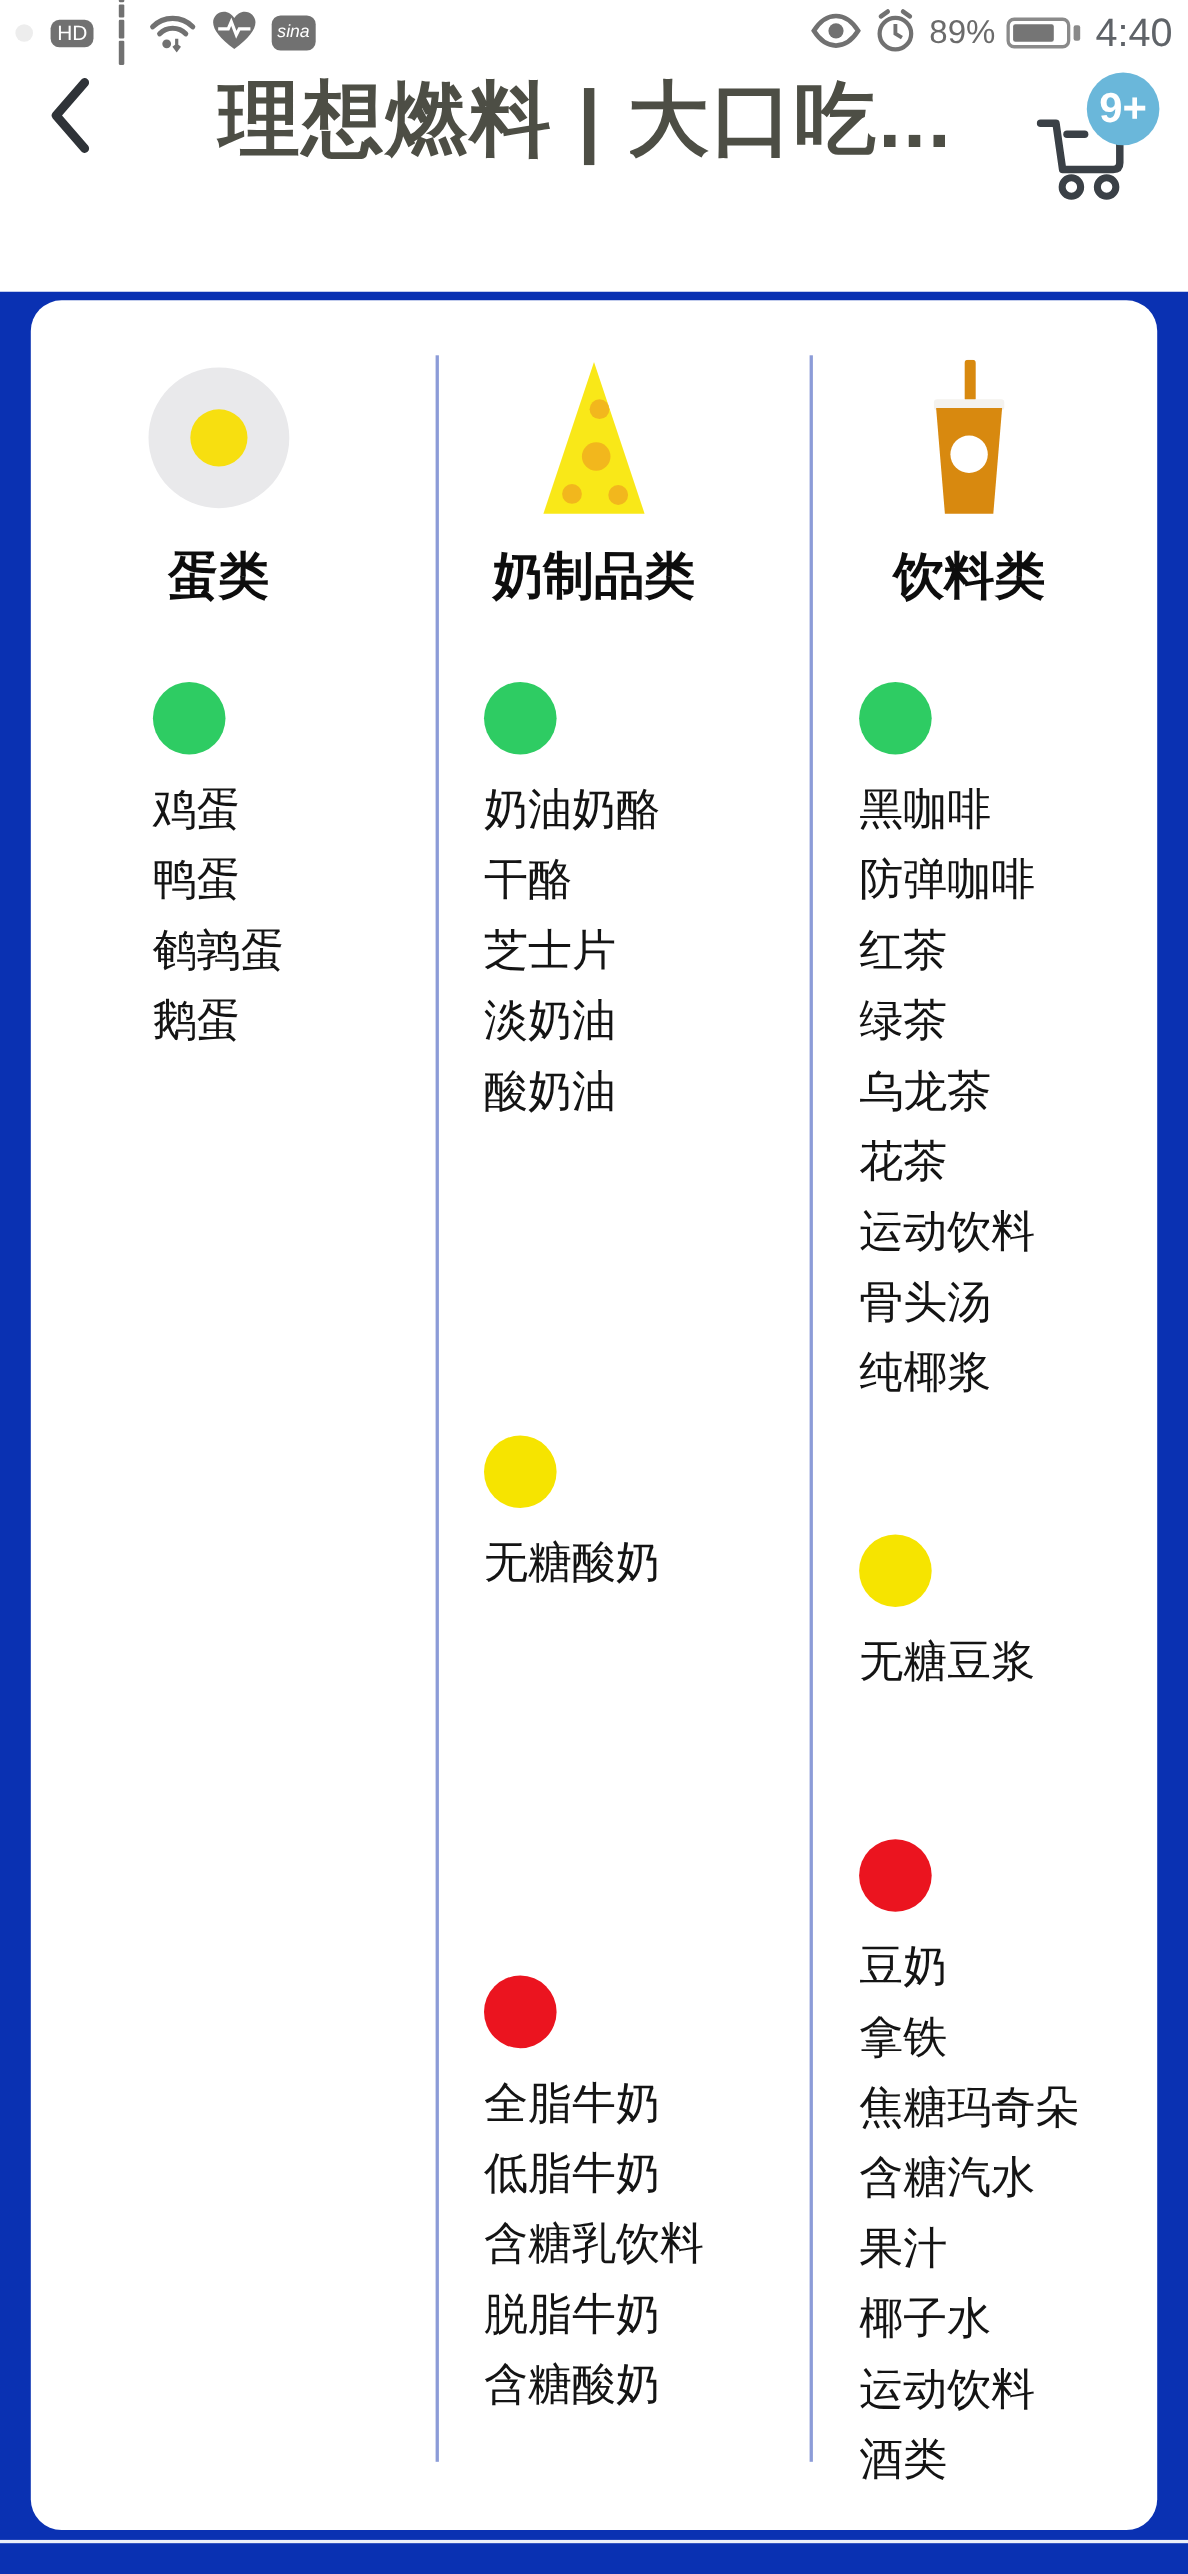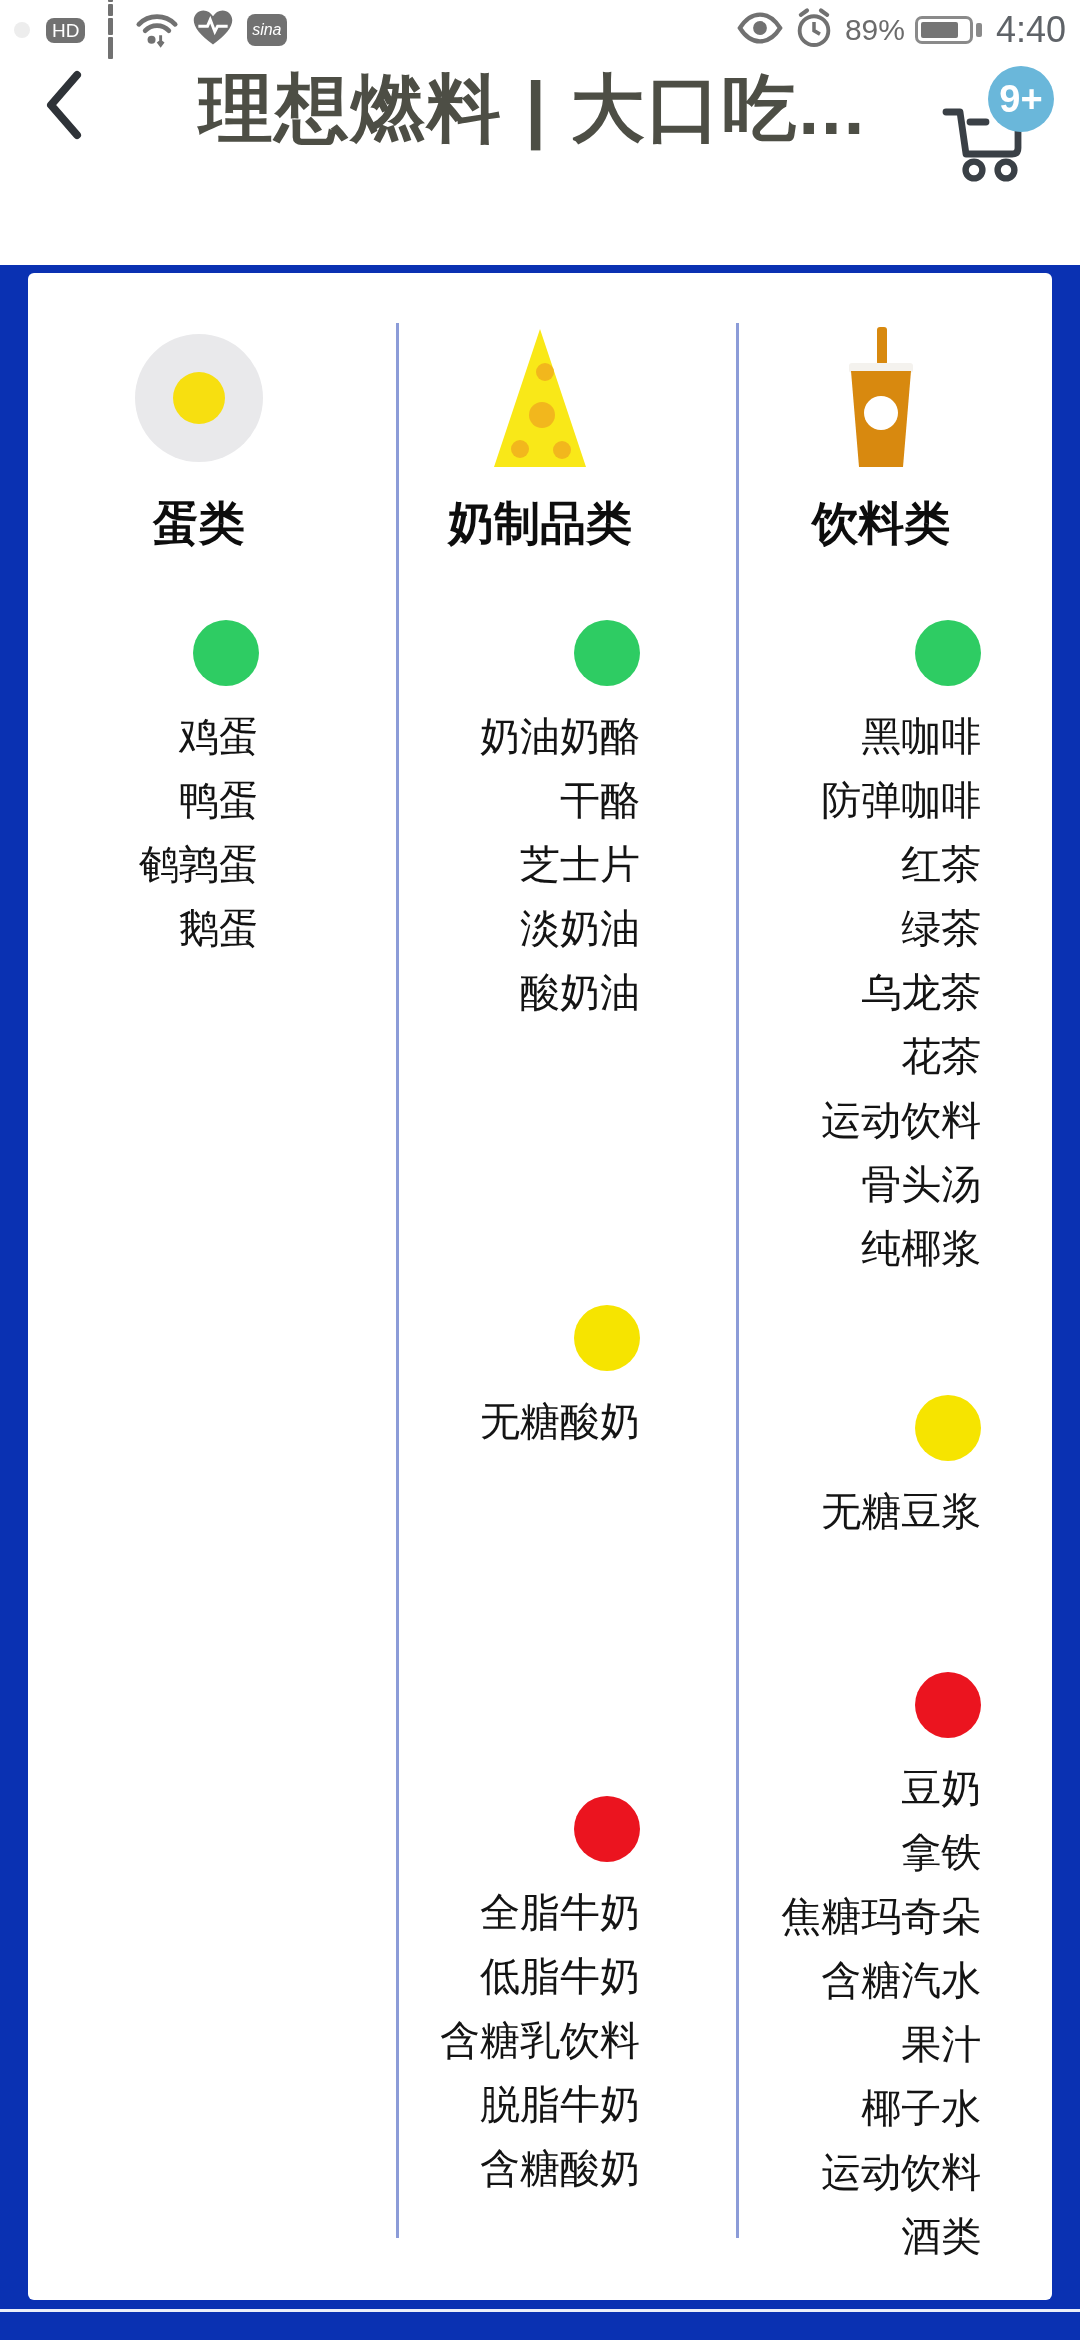--- a/index.html
+++ b/index.html
@@ -26,31 +26,31 @@
   
   .header { height:205px; background:#fff; display:flex; padding:0 30px; position:relative; }
   .back-btn { width:70px; height:90px; display:flex; align-items:center; justify-content:center; }
   .title { position:absolute; left:135px; right:150px; text-align:center; font-size:74px; font-weight:bold; color:#4d4e45; letter-spacing:2px; white-space:nowrap; overflow:hidden; }
   .cart-wrap { margin-left:auto; position:relative; width:110px; height:140px; }
   .cart-wrap svg { position:absolute; left:0; bottom:14px; }
   .cart-badge { position:absolute; right:-4px; top:6px; width:66px; height:66px; border-radius:50%; background:#6ab7da; color:#fff; font-size:38px; font-weight:bold; display:flex; align-items:center; justify-content:center; }
 
   
   .content { height:2075px; background:#0a31b2; padding-top:8px; }
-  .card { width:1024px; height:2027px; margin:0 auto; background:#fff; border-radius:6px; position:relative; display:flex; }
+  .card { width:1024px; height:2027px; margin:0 auto; background:#fff; border-radius:28px; position:relative; display:flex; }
   .divider { position:absolute; top:50px; height:1915px; width:3px; background:#8c9cd8; }
   .divider.d1 { left:368px; } .divider.d2 { left:708px; }
   .col { width:33.33%; display:flex; flex-direction:column; align-items:center; }
 
   .cat-icon { height:150px; margin-top:50px; display:flex; align-items:center; justify-content:center; }
   .egg-white { width:128px; height:128px; border-radius:50%; background:#e9e9eb; display:flex; align-items:center; justify-content:center; }
   .egg-yolk { width:52px; height:52px; border-radius:50%; background:#f7df10; }
   .cat-label { margin-top:20px; height:60px; line-height:60px; font-size:46px; font-weight:bold; color:#0d0d0d; }
 
-  .sec { display:flex; flex-direction:column; align-items:flex-end; }
+  .sec { display:flex; flex-direction:column; align-items:flex-start; }
   .sec-0 { margin-top:67px; }
   .col-1 .sec-1 { margin-top:281px; }
   .col-1 .sec-2 { margin-top:343px; }
   .col-2 .sec-1 { margin-top:115px; }
   .col-2 .sec-2 { margin-top:129px; }
   .dot { width:66px; height:66px; border-radius:50%; margin-bottom:18px; }
   .item { height:64px; line-height:64px; font-size:40px; font-weight:500; color:#141414; white-space:nowrap; }
 
   .footer-line { width:100%; height:3px; background:rgba(255,255,255,.92); margin-top:9px; }
 </style>

